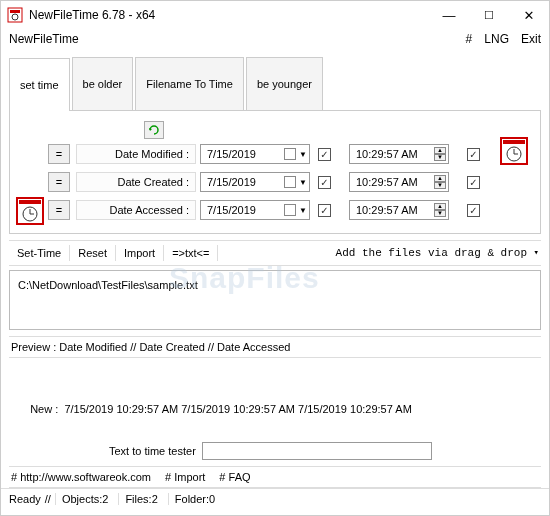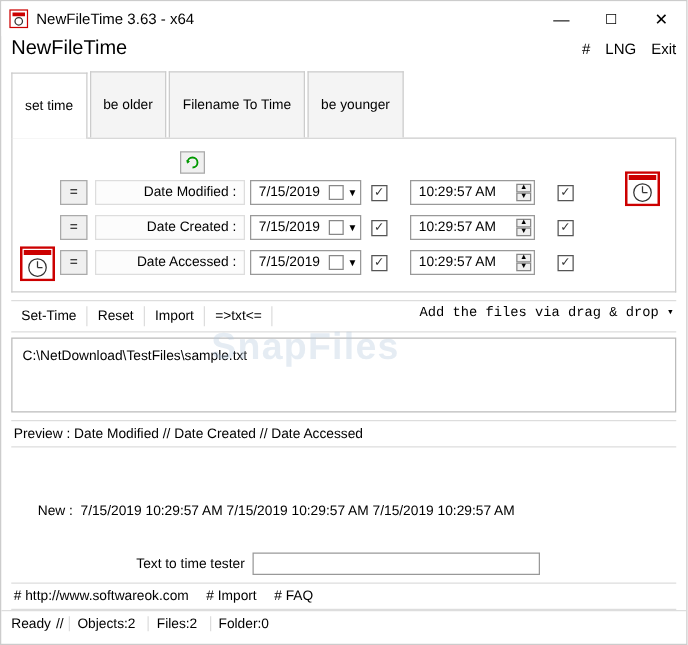--- a/index.html
+++ b/index.html
@@ -2,40 +2,40 @@
 <html><head>
 <meta charset="utf-8">
 <style>
 * { box-sizing: border-box; margin: 0; padding: 0; }
 body { font-family: "Segoe UI", Tahoma, sans-serif; font-size: 11px; background: #fff; width: 550px; height: 516px; overflow: hidden; position: relative; border: 1px solid #ccc; }
 .titlebar { display: flex; align-items: center; height: 28px; padding: 0 0 0 6px; background: #fff; }
 .titlebar .icon { width: 16px; height: 16px; margin-right: 6px; }
 .titlebar .title { flex: 1; font-size: 12px; }
 .titlebar .winbtn { width: 40px; height: 28px; display: flex; align-items: center; justify-content: center; font-size: 13px; }
 .menubar { display: flex; align-items: center; height: 20px; padding: 0 8px; }
-.menubar .left { flex: 1; font-size: 16px; }
+.menubar .left { flex: 1; font-size: 12px; }
 .menubar .r { margin-left: 12px; font-size: 12px; }
 .tabs { display: flex; margin: 8px 8px 0 8px; border-bottom: 1px solid #ccc; }
 .tab { padding: 20px 10px; border: 1px solid #ccc; border-bottom: none; background: #f4f4f4; margin-right: 2px; font-size: 11px; position: relative; }
 .tab.active { background: #fff; top: 1px; }
 .tabpanel { margin: 0 8px; padding: 10px 6px 6px 6px; border: 1px solid #ccc; border-top: none; }
 .row { display: flex; align-items: center; margin-bottom: 6px; height: 22px; }
 .clock-icon { width: 28px; height: 28px; }
 .eqbtn { width: 22px; height: 20px; border: 1px solid #aaa; background: #f0f0f0; display: flex; align-items: center; justify-content: center; margin-right: 6px; font-size: 11px; }
 .field-label { width: 120px; text-align: right; padding-right: 6px; border: 1px solid #ddd; height: 20px; line-height: 18px; background: #fcfcfc; font-size: 11px; }
 .date-input, .time-input { height: 20px; border: 1px solid #999; display: flex; align-items: center; padding: 0 2px 0 6px; background: #fff; font-size: 11px; }
-.date-input { width: 89px; margin: 0 4px; }
+.date-input { width: 110px; margin: 0 4px; }
 .time-input { width: 100px; margin: 0 14px; }
 .cal { margin-left: auto; display: flex; align-items: center; }
 .cal-icon { width: 12px; height: 12px; border: 1px solid #888; margin-right: 2px; }
 .drop { font-size: 8px; margin-left: 1px; }
 .spin { display: flex; flex-direction: column; margin-left: auto; gap: 0; }
 .spin div { font-size: 6px; line-height: 5px; border: 1px solid #888; width: 12px; text-align: center; background: #f0f0f0; }
 .chk { width: 13px; height: 13px; border: 1px solid #555; display: flex; align-items: center; justify-content: center; font-size: 10px; margin: 0 4px; color: #333; }
-.toolbar2 { display: flex; align-items: flex-start; margin: 6px 8px 4px 8px; border-top: 1px solid #ddd; border-bottom: 1px solid #ddd; padding: 4px 0; }
+.toolbar2 { display: flex; align-items: center; margin: 6px 8px 4px 8px; border-top: 1px solid #ddd; border-bottom: 1px solid #ddd; padding: 4px 0; }
 .tbtn { padding: 2px 8px; border-right: 1px solid #ddd; font-size: 11px; }
 .toolbar2 .spacer { flex: 1; }
 .dragdrop { font-size: 11px; padding-right: 14px; position: relative; font-family: Liberation Mono, monospace; }
 .dragdrop::after { content: "▾"; position: absolute; right: 2px; font-size: 9px; }
 .filelist { margin: 4px 8px; border: 1px solid #bbb; height: 60px; padding: 6px 8px; font-size: 11px; line-height: 16px; background: #fff; position: relative; }
 .previewbar { margin: 6px 8px 2px 8px; border-top: 1px solid #ddd; border-bottom: 1px solid #ddd; padding: 4px 2px; font-size: 11px; }
 .previewbody { margin: 4px 8px; font-size: 11px; line-height: 18px; padding: 2px 12px; white-space: pre; font-family: "Segoe UI", Tahoma, sans-serif; }
 .texttester { margin: 4px 8px 6px 8px; display: flex; align-items: center; font-size: 11px; gap: 6px; padding-left: 100px; }
 .texttester input { border: 1px solid #999; height: 18px; width: 230px; padding: 0 4px; }
 .linkbar { margin: 0 8px; border-top: 1px solid #ddd; border-bottom: 1px solid #ddd; padding: 4px 2px; font-size: 11px; display: flex; }
@@ -51,21 +51,21 @@
 <body>
 
 <div class="titlebar">
   <span class="icon">
     <svg viewBox="0 0 16 16">
         <rect x="1" y="1" width="14" height="14" fill="#fff" stroke="#c00"></rect>
         <rect x="3" y="3" width="10" height="3" fill="#c00"></rect>
         <circle cx="8" cy="10" r="3" fill="none" stroke="#333"></circle>
       </svg>
   </span>
-  <span class="title">NewFileTime 3.63 - x64</span>
+  <span class="title">NewFileTime 6.78 - x64</span>
   <div class="winbtn">—</div>
   <div class="winbtn" style="font-size:11px;">☐</div>
   <div class="winbtn">✕</div>
 </div>
 
 <div class="menubar">
   <span class="left">NewFileTime</span>
   <span class="r">#</span>
   <span class="r">LNG</span>
   <span class="r">Exit</span>

